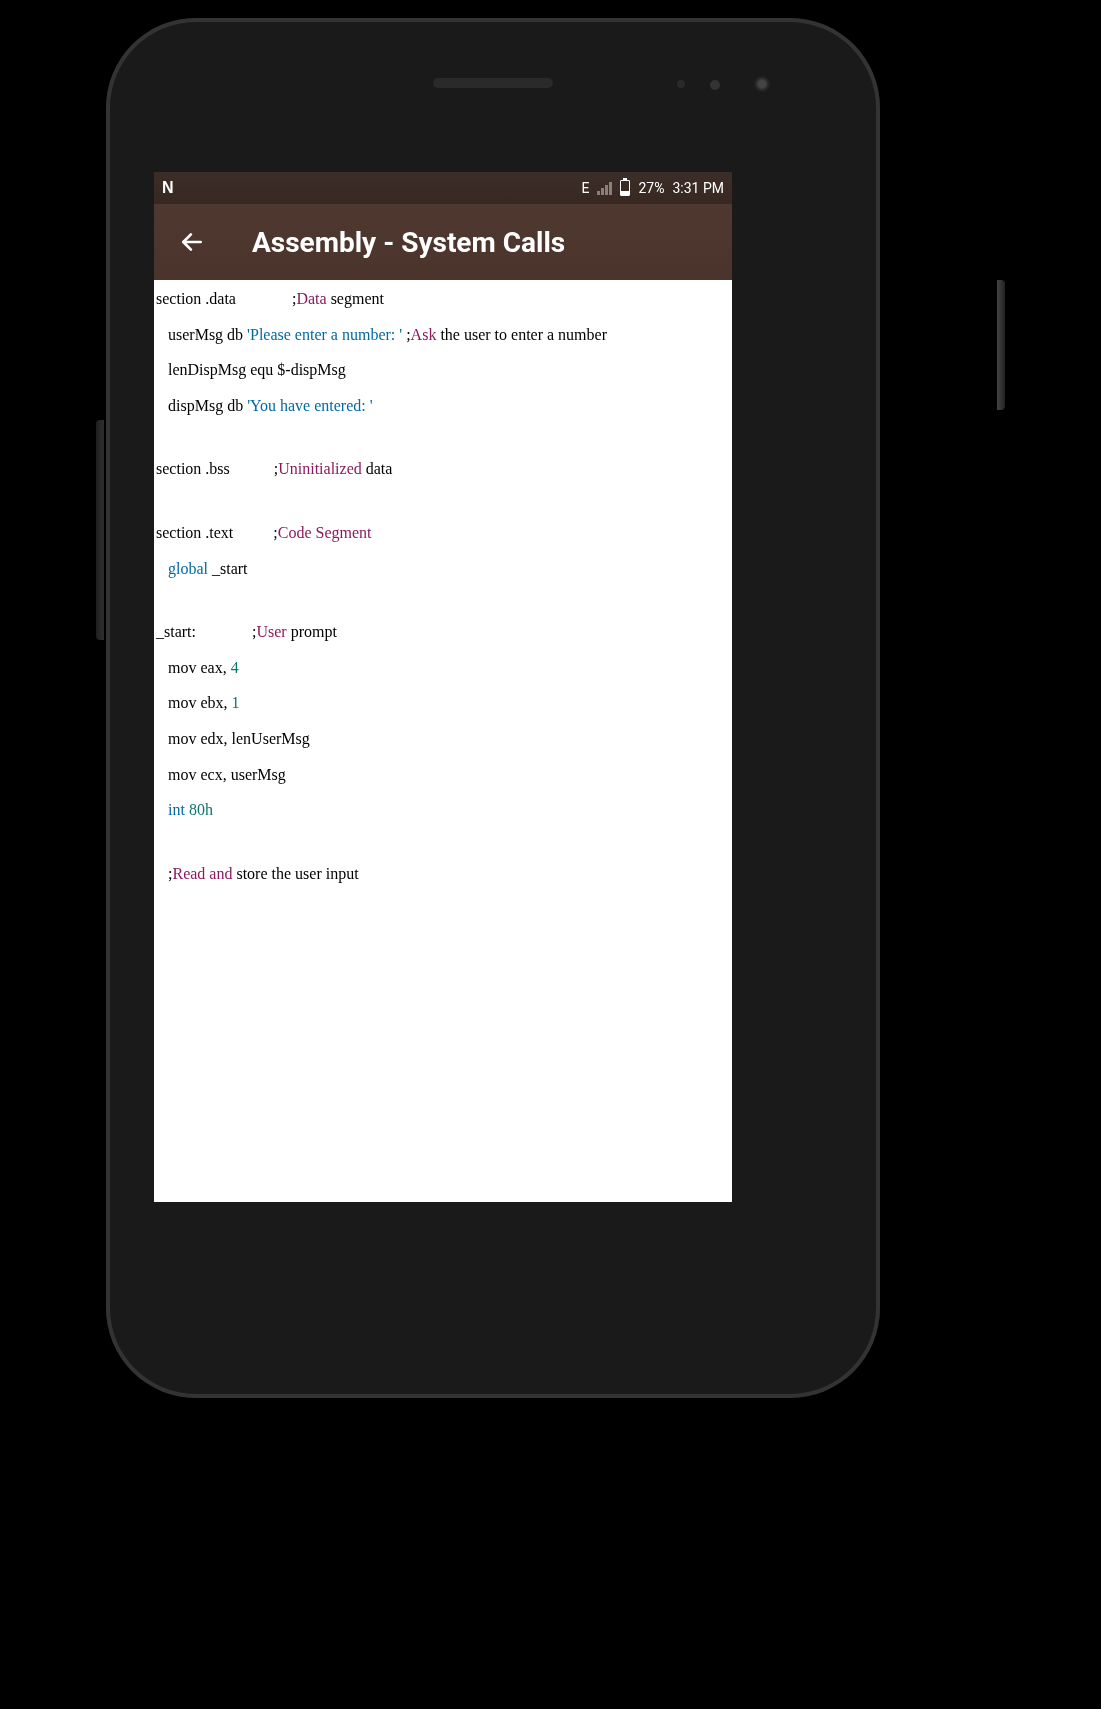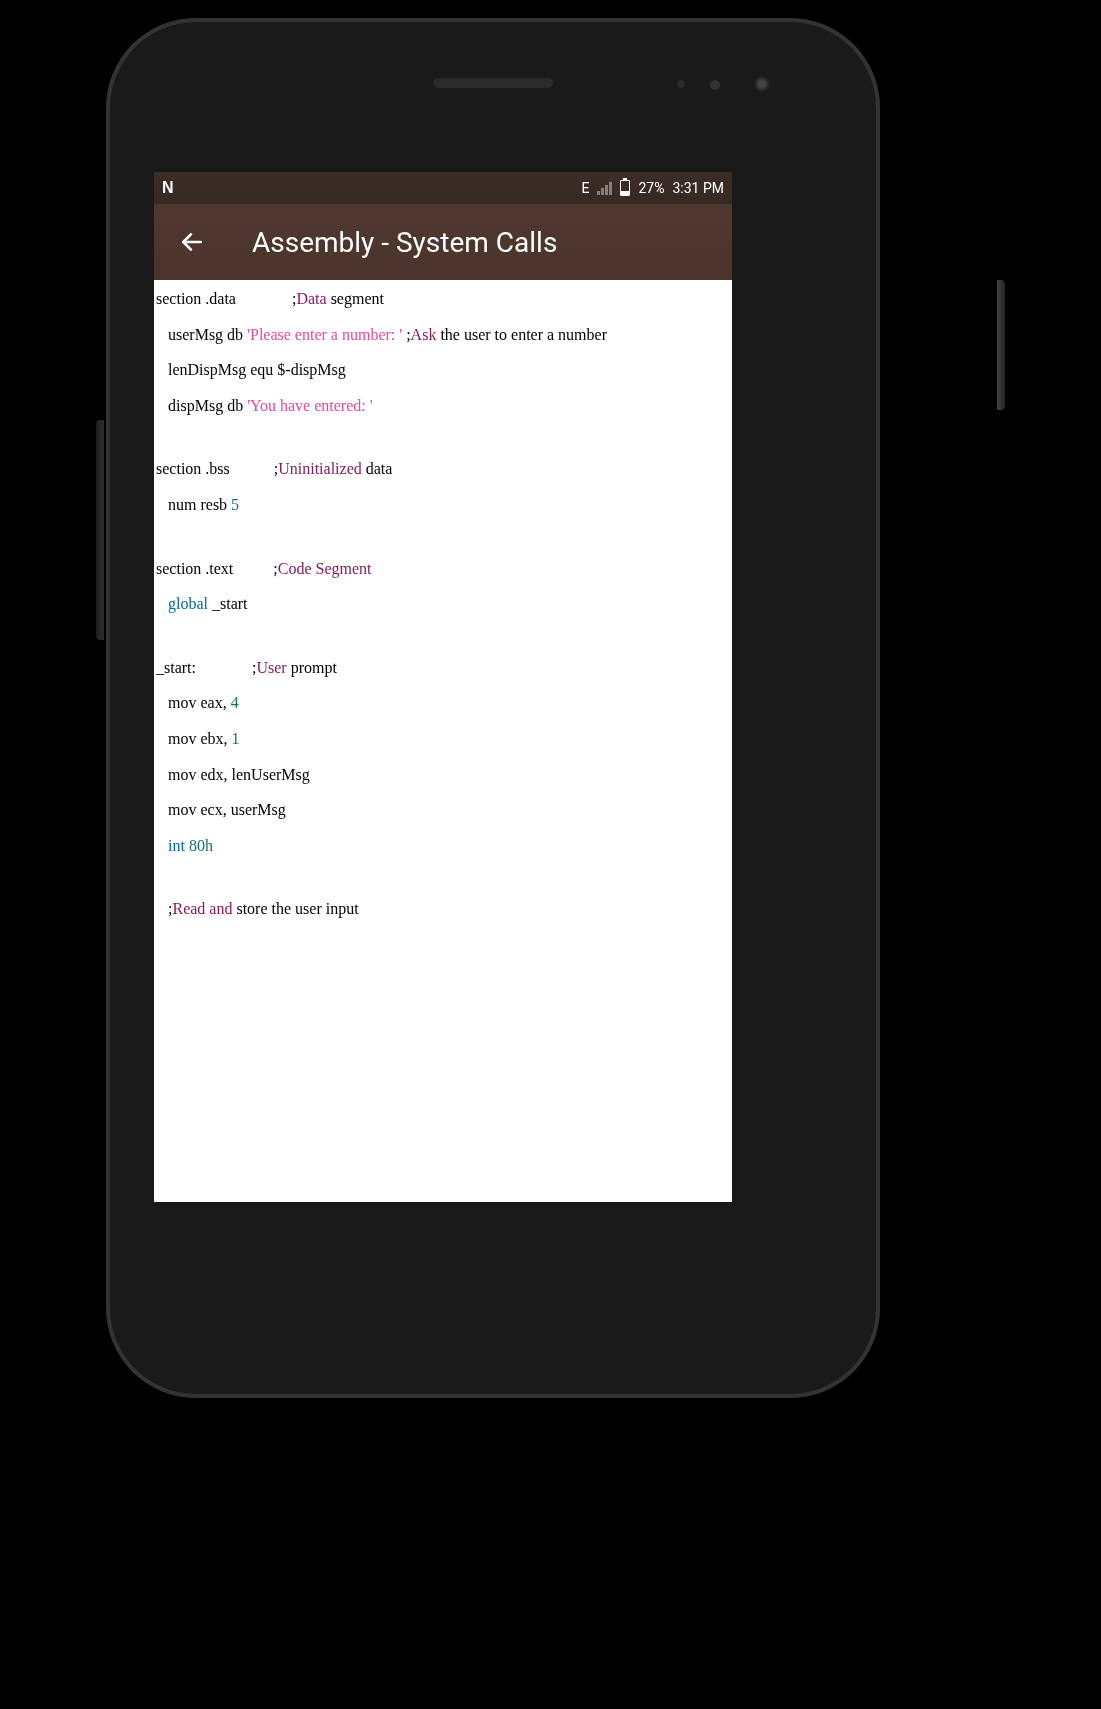--- a/index.html
+++ b/index.html
@@ -118,35 +118,35 @@
   color:#fff;
   font-family: Roboto, Arial, sans-serif;
 }
 .back-arrow {
   width:28px;height:28px;display:flex;align-items:center;justify-content:center;
   cursor:pointer;
 }
 .back-arrow svg{width:26px;height:26px;}
 .app-title {
   font-size: 28px;
-  font-weight:400;
+  font-weight:700;
   margin-left: 46px;
 }
 .content {
   padding: 8px 2px;
   font-size: 16px;
   line-height: 1.35;
   color:#000;
 }
 .content .line {
   margin-bottom: 14px;
   padding-left: 0;
   white-space: pre-wrap;
 }
-.str { color: #ec4899; }
+.str { color: #0369a1; }
 .comment-kw { color: #8a1a5e; }
 .num { color: #0f766e; }
 .kw-blue { color: #0369a1; }
 .n-logo {
   font-weight: bold;
   font-family: sans-serif;
   font-size:16px;
 }
 .bottom-space {
   height: 70px;
@@ -196,21 +196,20 @@
     <div class="app-title">Assembly - System Calls</div>
   </div>
 
   <div class="content">
     <div class="line"><span>section .data              ;</span><span class="comment-kw">Data</span><span> segment</span></div>
     <div class="line"><span>   userMsg db </span><span class="str">'Please enter a number: '</span><span> ;</span><span class="comment-kw">Ask</span><span> the user to enter a number</span></div>
     <div class="line"><span>   lenDispMsg equ $-dispMsg</span></div>
     <div class="line"><span>   dispMsg db </span><span class="str">'You have entered: '</span></div>
     <div class="line" style="height:14px"></div>
     <div class="line"><span>section .bss           ;</span><span class="comment-kw">Uninitialized</span><span> data</span></div>
-    <div class="line"><span>   num resb </span><span class="num">5</span></div>
     <div class="line" style="height:14px"></div>
     <div class="line"><span>section .text          ;</span><span class="comment-kw">Code Segment</span></div>
     <div class="line"><span class="kw-blue">   global</span><span> _start</span></div>
     <div class="line" style="height:14px"></div>
     <div class="line"><span>_start:              ;</span><span class="comment-kw">User</span><span> prompt</span></div>
     <div class="line"><span>   mov eax, </span><span class="num">4</span></div>
     <div class="line"><span>   mov ebx, </span><span class="num">1</span></div>
     <div class="line"><span>   mov edx, lenUserMsg</span></div>
     <div class="line"><span>   mov ecx, userMsg</span></div>
     <div class="line"><span class="kw-blue">   int </span><span class="num">80h</span></div>

